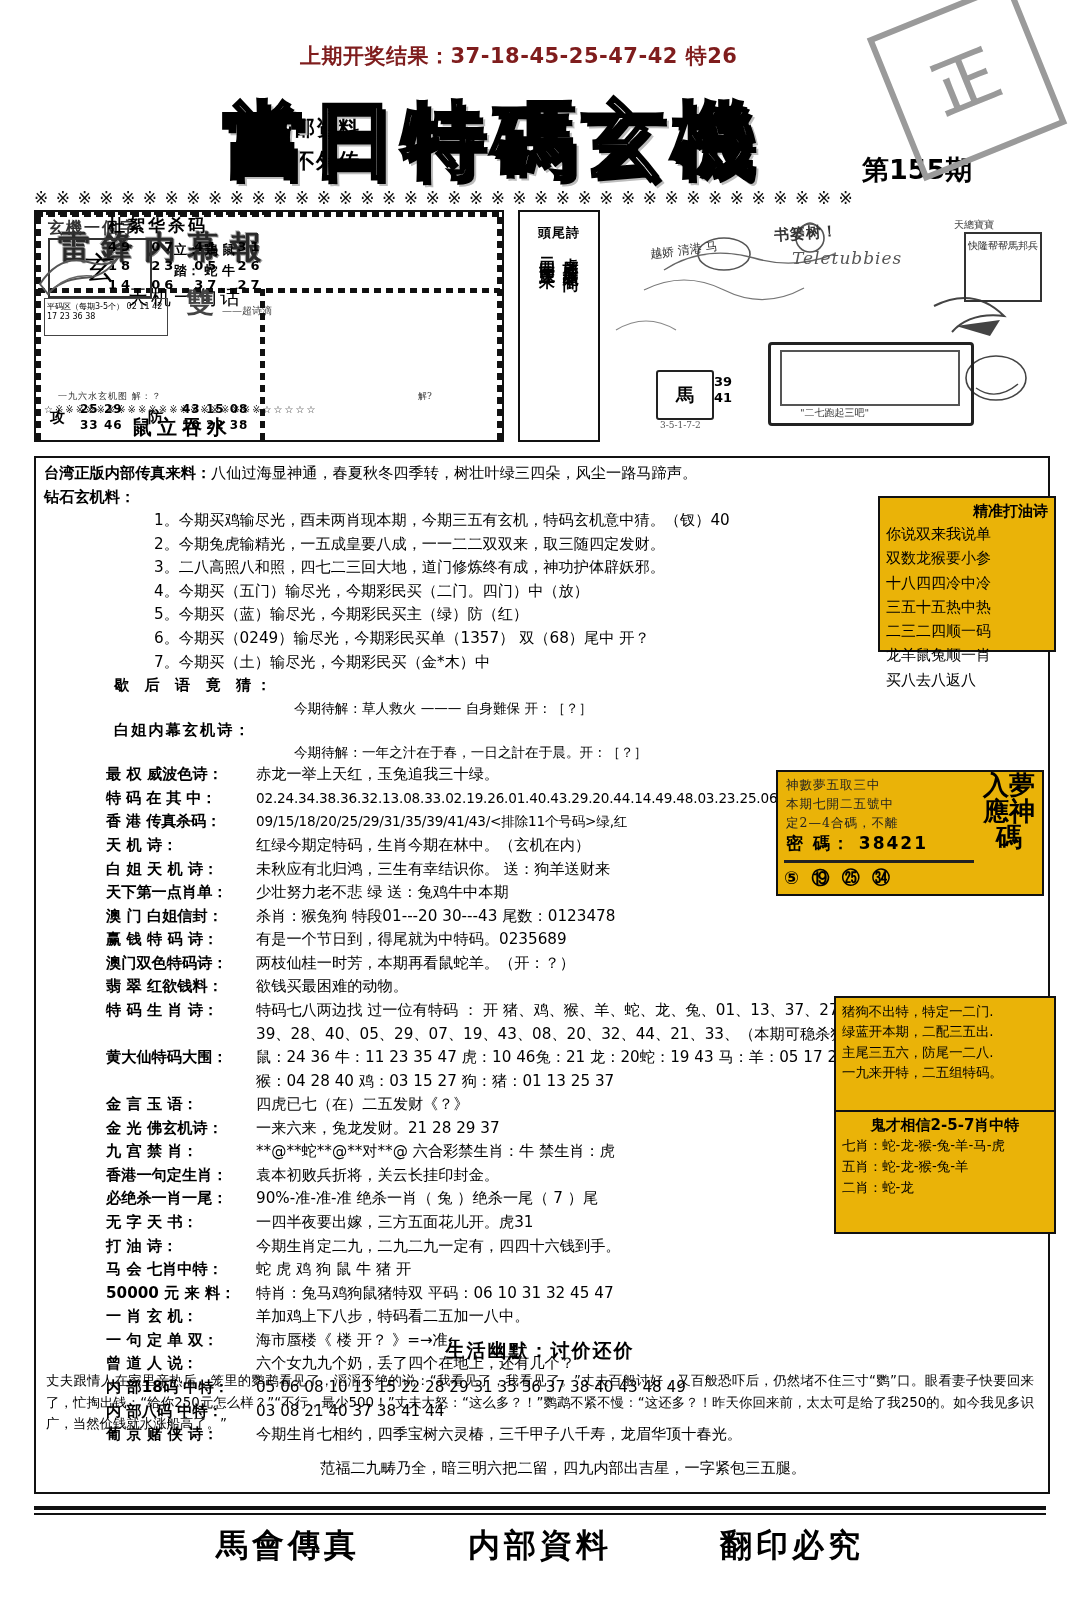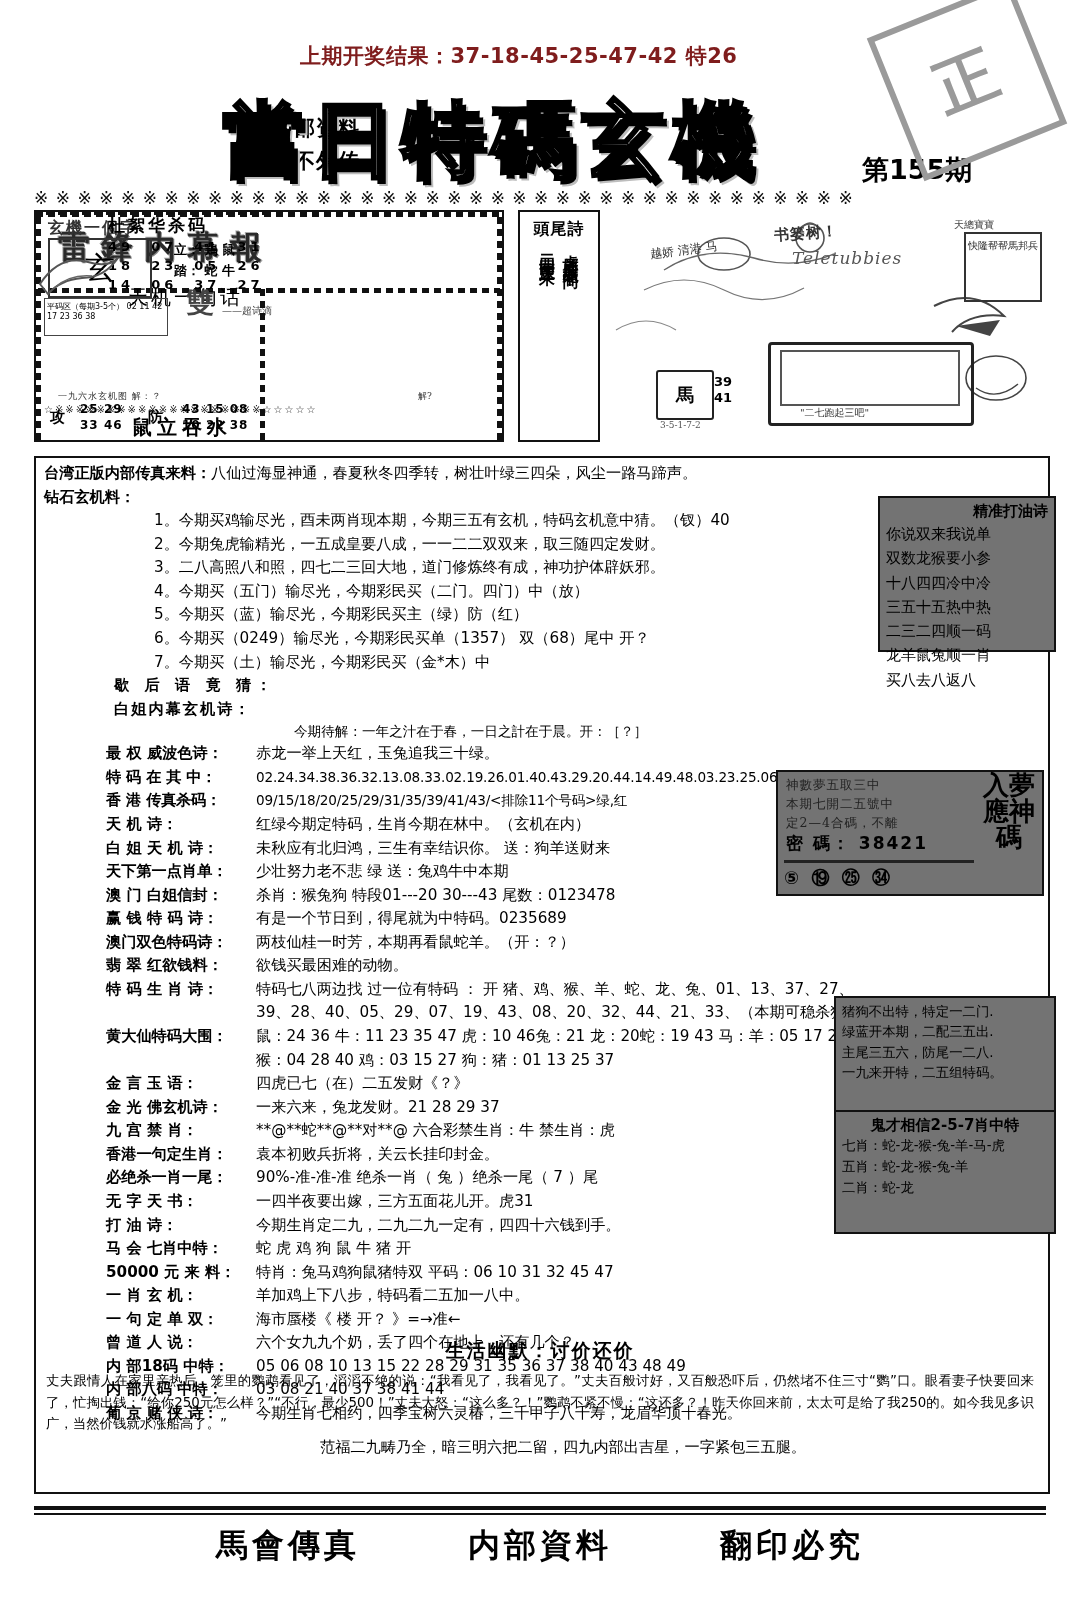--- a/index.html
+++ b/index.html
@@ -97,21 +97,21 @@
   .b3-box{position:absolute;left:10px;top:88px;width:118px;height:32px;border:1px solid #444;font-size:8px;padding:2px;}
   .b3-right{position:absolute;left:140px;top:30px;font-size:13px;font-weight:bold;line-height:1.6;}
   .b3-dbl{position:absolute;left:152px;top:74px;font-size:28px;font-weight:bold;
     font-family:"DejaVu Serif","Liberation Serif",serif;color:#444;}
 
   .b4{left:234px;top:128px;width:232px;height:100px;border:none;}
   .b4-title{position:absolute;left:74px;top:4px;font-size:17px;font-weight:bold;letter-spacing:3px;}
   .b4-nums{position:absolute;left:74px;top:28px;font-size:13px;font-weight:bold;line-height:1.45;letter-spacing:4px;}
 
   .poembox{position:absolute;left:484px;top:0;width:78px;height:228px;border:2px solid #111;}
-  .poem-head{font-size:16px;font-weight:bold;text-align:center;padding-top:8px;line-height:1.15;letter-spacing:1px;}
+  .poem-head{font-size:13px;font-weight:bold;text-align:center;padding-top:14px;line-height:1.15;letter-spacing:1px;}
   .poem-cols{display:flex;justify-content:center;gap:2px;padding-top:4px;}
   .poem-col{writing-mode:vertical-rl;font-size:16px;font-weight:bold;line-height:1.35;letter-spacing:3px;}
 
   .art{position:absolute;left:570px;top:0;width:442px;height:228px;}
   .art svg{position:absolute;left:0;top:0;}
   .art-t1{position:absolute;left:170px;top:14px;font-size:15px;font-weight:bold;color:#333;
     font-family:"DejaVu Serif","Liberation Serif",serif;letter-spacing:1px;transform:rotate(-4deg);}
   .art-t2{position:absolute;left:188px;top:38px;font-size:17px;font-style:italic;color:#555;letter-spacing:1px;}
   .art-t3{position:absolute;left:46px;top:32px;font-size:12px;color:#333;transform:rotate(-7deg);}
   .art-t4{position:absolute;left:350px;top:8px;font-size:10px;color:#444;}
@@ -137,21 +137,21 @@
   }
   .ln{white-space:nowrap;display:block;}
   .lbl{display:inline-block;font-weight:bold;}
   .lbl-w{width:150px;}
   .ind1{padding-left:110px;}
   .ind3{padding-left:250px;}
   .small{font-size:13.6px;}
   .tight{letter-spacing:-0.2px;}
 
   
-  .rbox{position:absolute;border:2px solid #111;background:#737373;}
+  .rbox{position:absolute;border:2px solid #111;background:#eab308;}
   .rbox .rl{display:block;white-space:nowrap;font-size:15px;line-height:1.62;}
   .rbox .rt{display:block;text-align:center;font-weight:bold;font-size:15px;padding-bottom:1px;}
 
   #box-poem{left:842px;top:38px;width:162px;height:148px;padding:4px 6px 0 6px;}
   #box-poem .rt{text-align:right;}
 
   #box-dream{left:740px;top:312px;width:264px;height:122px;}
   .dream-inner{position:relative;width:100%;height:100%;}
   .dream-lines{position:absolute;left:8px;top:4px;font-size:12.5px;line-height:1.5;
      font-family:"DejaVu Serif","Liberation Serif",serif;color:#222;letter-spacing:1px;}
@@ -300,20 +300,21 @@
       </span>
       <span class="ln ind1">1。今期买鸡输尽光，酉未两肖现本期，今期三五有玄机，特码玄机意中猜。（钗）40</span>
       <span class="ln ind1">2。今期兔虎输精光，一五成皇要八成，一一二二双双来，取三随四定发财。</span>
       <span class="ln ind1">3。二八高照八和照，四七二三回大地，道门修炼终有成，神功护体辟妖邪。</span>
       <span class="ln ind1">4。今期买（五门）输尽光，今期彩民买（二门。四门）中（放）</span>
       <span class="ln ind1">5。今期买（蓝）输尽光，今期彩民买主（绿）防（红）</span>
       <span class="ln ind1">6。今期买（0249）输尽光，今期彩民买单（1357） 双（68）尾中 开？</span>
       <span class="ln ind1">7。今期买（土）输尽光，今期彩民买（金*木）中</span>
 
       <span class="ln" style="padding-left:70px;font-weight:bold;letter-spacing:5px;">歇 后 语 竟 猜：</span>
+      <span class="ln small ind3">今期待解：草人救火 ——— 自身難保  开：［？］</span>
       <span class="ln" style="padding-left:70px;font-weight:bold;letter-spacing:2px;">白姐内幕玄机诗：</span>
       <span class="ln small ind3">今期待解：一年之汁在于春，一日之計在于晨。开：［？］</span>
 
       <span class="ln"><span class="lbl lbl-w" style="padding-left:62px">最 权 威波色诗：</span><span>赤龙一举上天红，玉兔追我三十绿。</span></span>
       <span class="ln tight"><span class="lbl lbl-w" style="padding-left:62px">特 码 在 其 中：</span><span class="small">02.24.34.38.36.32.13.08.33.02.19.26.01.40.43.29.20.44.14.49.48.03.23.25.06.10</span></span>
       <span class="ln tight"><span class="lbl lbl-w" style="padding-left:62px">香 港 传真杀码：</span><span class="small">09/15/18/20/25/29/31/35/39/41/43/&lt;排除11个号码&gt;绿,红</span></span>
       <span class="ln"><span class="lbl lbl-w" style="padding-left:62px">天  机  诗：</span><span>红绿今期定特码，生肖今期在林中。（玄机在内）</span></span>
       <span class="ln"><span class="lbl lbl-w" style="padding-left:62px">白 姐 天 机 诗：</span><span>未秋应有北归鸿，三生有幸结识你。 送：狗羊送财来</span></span>
       <span class="ln"><span class="lbl lbl-w" style="padding-left:62px">天下第一点肖单：</span><span>少壮努力老不悲  绿  送：兔鸡牛中本期</span></span>
       <span class="ln"><span class="lbl lbl-w" style="padding-left:62px">澳 门 白姐信封：</span><span>杀肖：猴兔狗   特段01---20 30---43   尾数：0123478</span></span>

